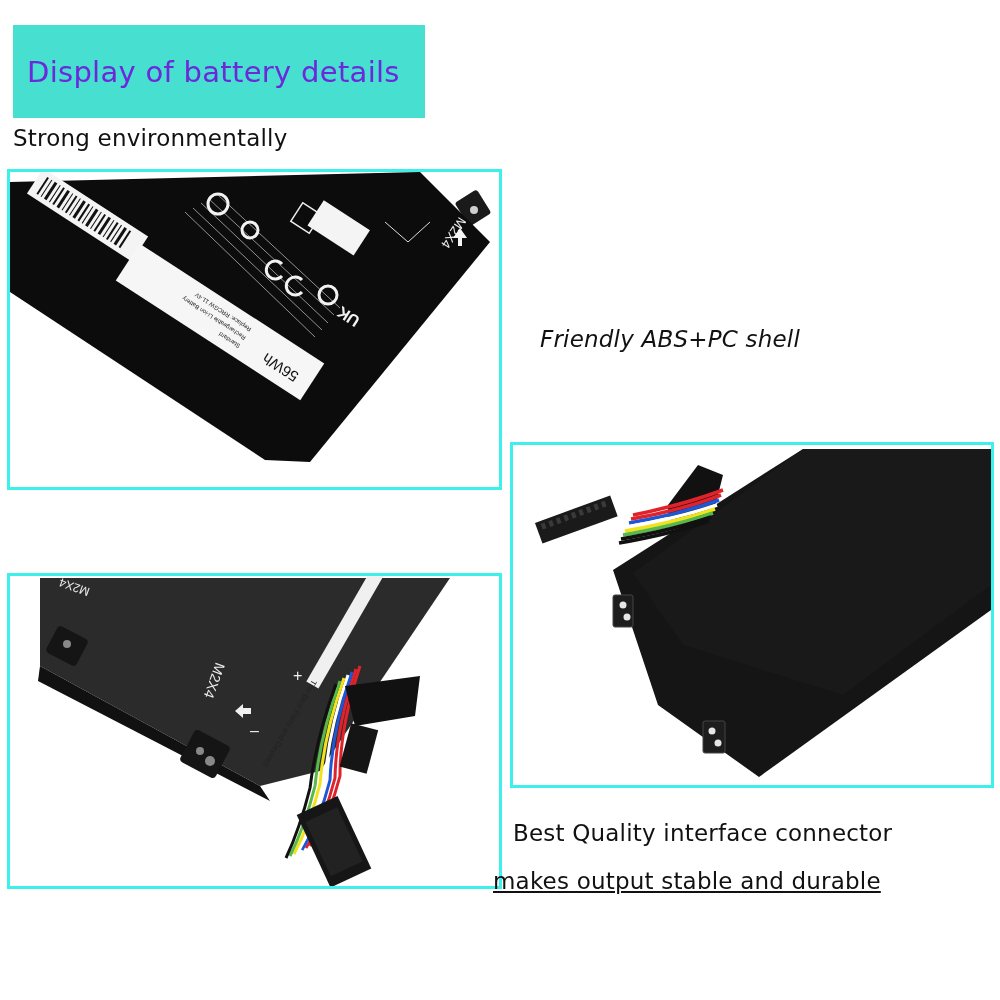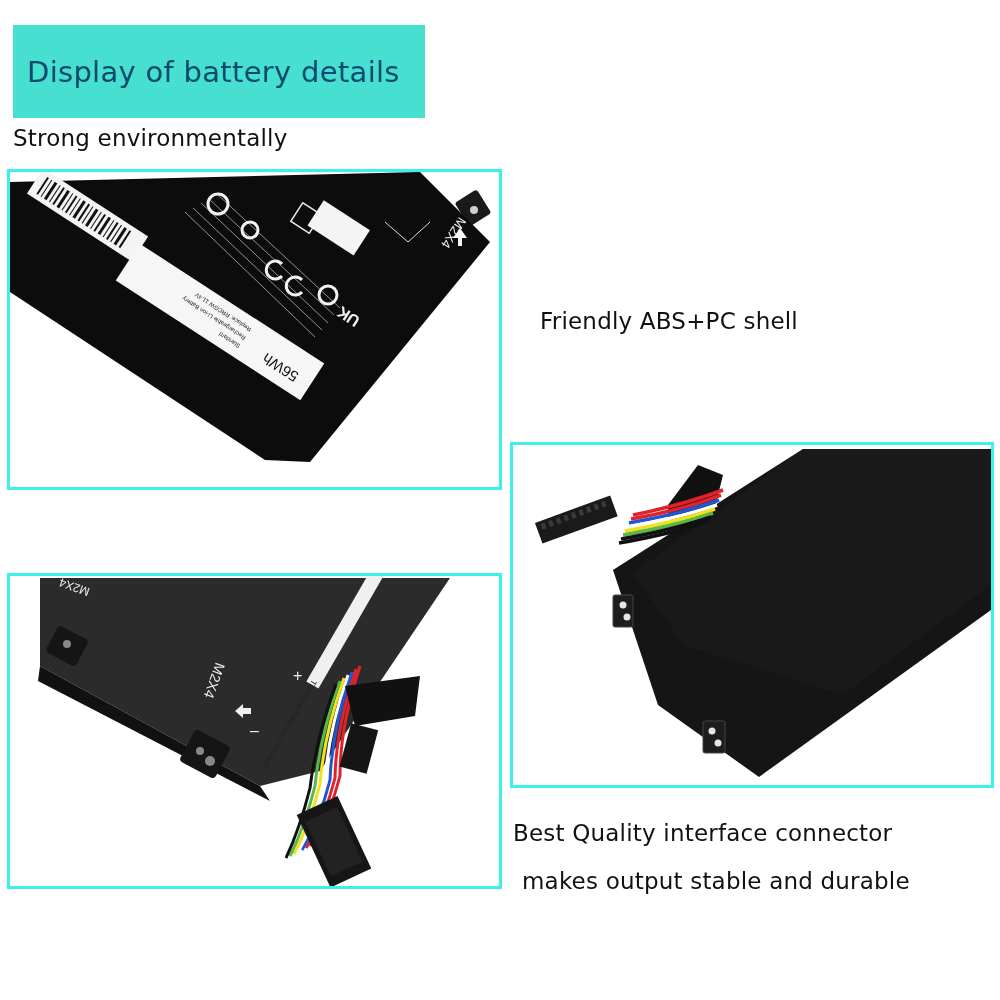--- a/index.html
+++ b/index.html
@@ -1,20 +1,20 @@
 <!DOCTYPE html>
 <html><head>
   <meta charset="utf-8">
   <style>
     html, body { margin: 0; padding: 0; background: #ffffff; }
     body { width: 1000px; height: 1000px; position: relative; overflow: hidden;
            font-family: "DejaVu Sans", "Liberation Sans", sans-serif; color: #111; }
     .abs { position: absolute; }
     .banner { left: 13px; top: 25px; width: 412px; height: 93px; background: #46dfd0; }
-    .banner-text { position: absolute; left: 14px; top: 30px; font-size: 29px; letter-spacing: 0.3px; color: #0c4a6e; white-space: nowrap; }
+    .banner-text { position: absolute; left: 14px; top: 30px; font-size: 29px; letter-spacing: 0.3px; color: #6d28d9; white-space: nowrap; }
     .caption { font-size: 23px; color: #111; white-space: nowrap; letter-spacing: 0.2px; }
     .frame { border: 3px solid #3ef0ec; box-sizing: border-box; background: #fff; overflow: hidden; }
     .frame svg { position: absolute; left: 0; top: 0; }
   </style>
 </head>
 <body>
 
 <div class="abs banner">
   <span class="banner-text">Display of battery details</span>
 </div>
@@ -94,21 +94,21 @@
 
     <text x="330" y="150" font-size="16" font-weight="bold" fill="#f2f2f2" font-family="Liberation Sans, sans-serif" transform="rotate(213 340 145)">UK</text>
 
     <polyline points="375,50 398,70 420,50" fill="none" stroke="#ddd" stroke-width="1"></polyline>
 
     <text x="420" y="20" font-size="13" fill="#f0f0f0" font-family="Liberation Sans, sans-serif" transform="rotate(123 428 40)">M2X4</text>
     <polygon points="443,66 450,56 457,66 452,66 452,74 448,74 448,66" fill="#f4f4f4"></polygon>
   </svg>
 </div>
 
-<div class="abs caption" style="left:540px; top:308px;">Friendly ABS+PC shell</div>
+<div class="abs caption" style="left:540px; top:326px;font-style:italic;">Friendly ABS+PC shell</div>
 
 <div class="abs frame" style="left:510px; top:442px; width:484px; height:346px;">
   <svg width="484" height="346" viewBox="0 0 484 346">
 
     <polygon points="290,4 478,4 478,165 246,332 145,260 100,125" fill="#151515"></polygon>
     <polygon points="290,4 478,4 478,140 330,250 170,200 120,128" fill="#1e1e1e" opacity="0.5"></polygon>
 
     <g fill="#1d1d1d" stroke="#444" stroke-width="1">
       <rect x="100" y="150" width="20" height="32" rx="2"></rect>
       <rect x="190" y="276" width="22" height="32" rx="2"></rect>
@@ -191,13 +191,13 @@
     <rect x="335" y="150" width="28" height="45" fill="#151515" transform="rotate(15 349 172)"></rect>
 
     <g transform="rotate(-25 325 262)">
       <rect x="300" y="225" width="45" height="80" fill="#161616"></rect>
       <rect x="305" y="235" width="35" height="60" fill="#222"></rect>
     </g>
   </svg>
 </div>
 
 <div class="abs caption" style="left:513px; top:820px;">Best Quality interface connector</div>
-<div class="abs caption" style="left:522px; top:868px;">makes output stable and durable</div>
+<div class="abs caption" style="left:493px; top:868px;text-decoration:underline;">makes output stable and durable</div>
 
 </body></html>

